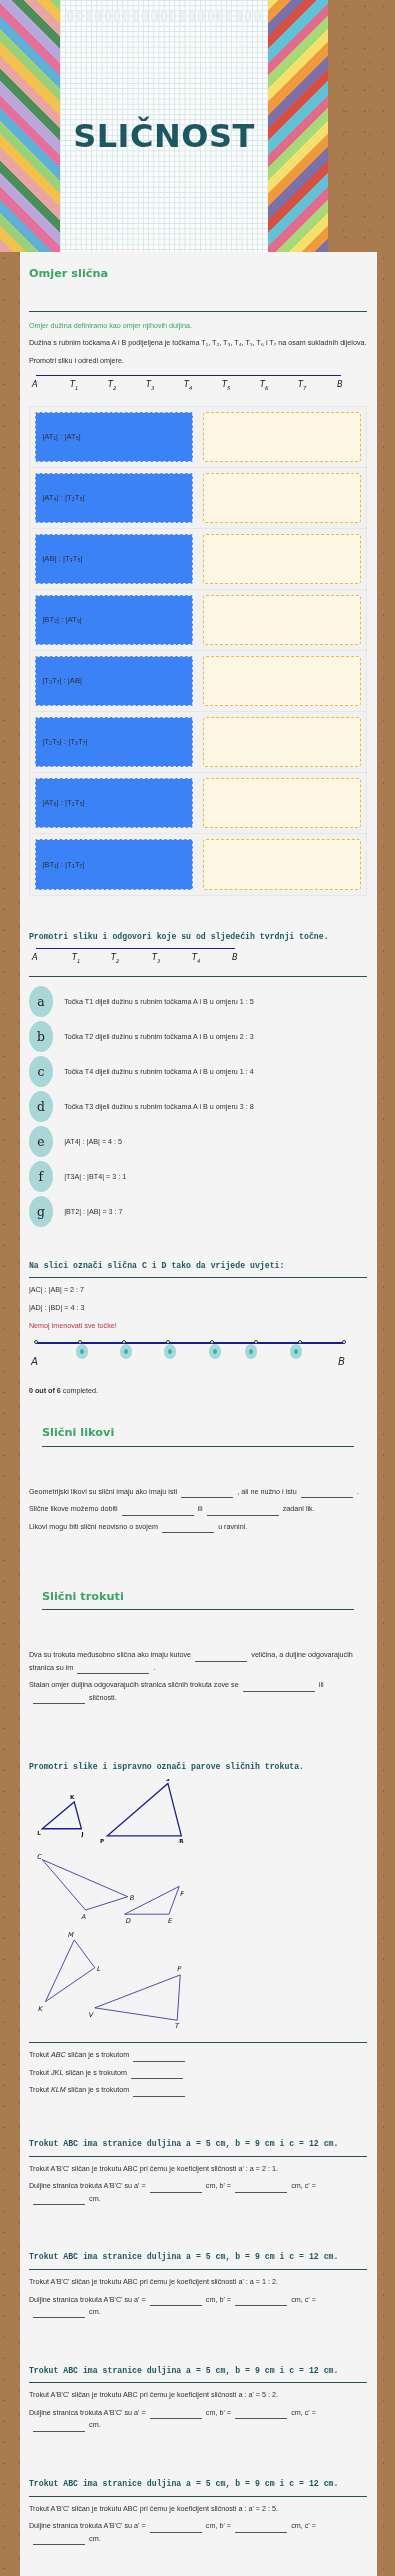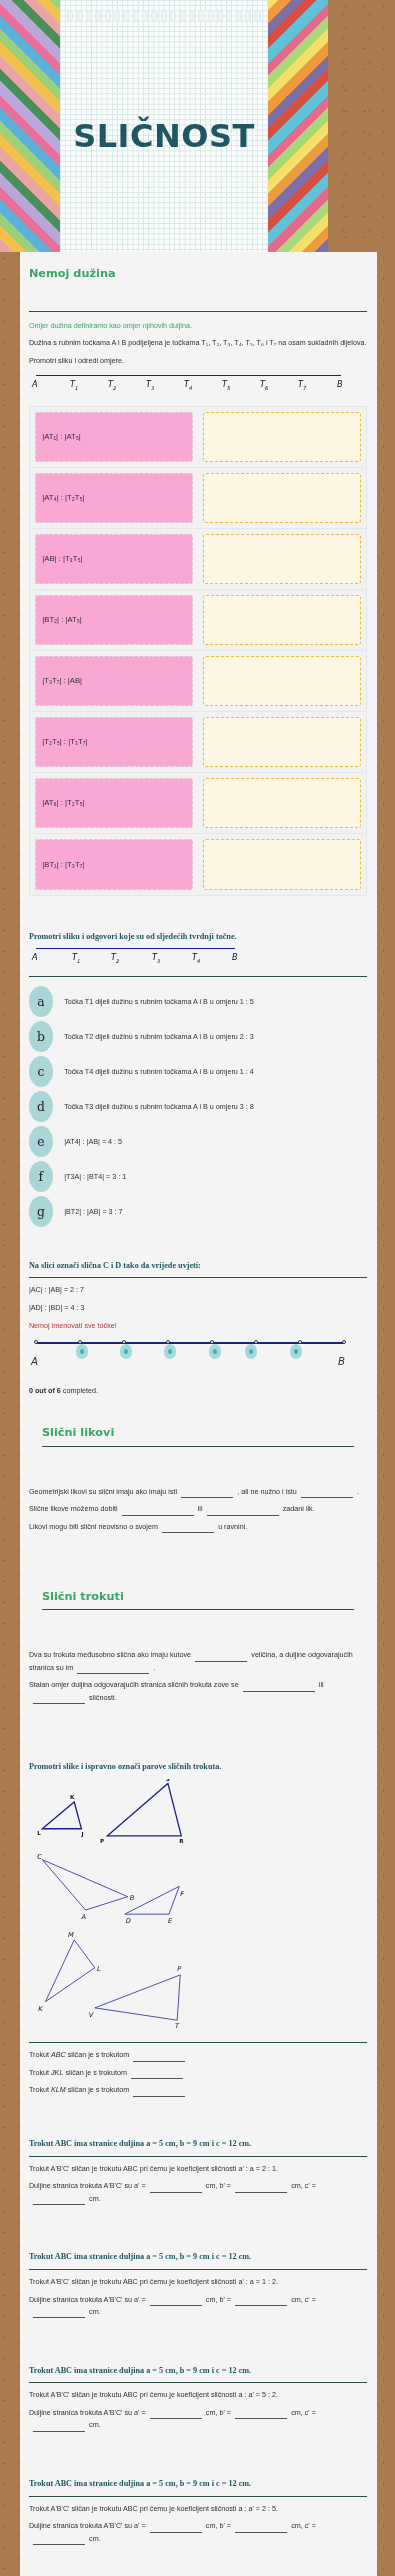--- a/index.html
+++ b/index.html
@@ -13,34 +13,34 @@
 .chev{width:60px;height:252px;background:repeating-linear-gradient(45deg,#e9a5a3 0 9.3px,#f2c14e 9.3px 18.5px,#9bd17a 18.5px 28px,#5fb0d8 28px 37px,#e86f9a 37px 46px,#b9a7d9 46px 56px,#4a8f5a 56px 65px)}
 .chev.r{background:repeating-linear-gradient(-45deg,#7d6fa8 0 9.3px,#ef9a3c 9.3px 18.5px,#f4e06b 18.5px 28px,#a8d978 28px 37px,#e46a8c 37px 46px,#62c1d6 46px 56px,#d94f3f 56px 65px)}
 .paper{flex:1;background:#fbfcfc;background-image:linear-gradient(#d6e6e6 0.5px,transparent 0.5px),linear-gradient(90deg,#d6e6e6 0.5px,transparent 0.5px);background-size:5.2px 5.2px;position:relative}
 .holes{position:absolute;top:10.3px;left:7.2px;right:7.2px;display:flex;justify-content:space-between}
 .holes span{width:6.2px;height:11.3px;border-radius:50%;background:#eef3f3;border:0.5px solid #e0e8e8}
 .title{position:absolute;top:117px;width:100%;text-align:center;font-family:"DejaVu Sans",sans-serif;font-weight:bold;font-size:32px;color:#1e5762;letter-spacing:0.5px}
 .main{position:absolute;left:19.6px;top:252px;width:357px;height:3245px;background:#f4f4f4}
 .inner{padding:10.3px 9.3px 0 9.3px}
 .sec-title{color:#3aa564;font-family:"DejaVu Sans",sans-serif;font-weight:bold;font-size:11.3px;padding:5.2px 0 4.1px}
 .sec-rule{border-top:0.8px solid #2b4f4a;margin:14.4px 0 8.2px}
-.q-title{color:#1e5762;font-family:Liberation Serif, serif;font-weight:bold;font-size:8.2px;line-height:12.4px}
+.q-title{color:#1e5762;font-family:Liberation Mono, monospace;font-weight:bold;font-size:8.2px;line-height:12.4px}
 .q-rule{border-top:0.8px solid #2b4f4a;margin:5.2px 0 6.2px}
 p{font-size:7.2px;line-height:12.4px;margin-bottom:5.2px}
 .green{color:#3aa564}
 .red{color:#c0323c}
 .seg{position:relative;height:25px;margin:3.1px 0}
 .seg .line{position:absolute;top:2.1px;height:1px;background:#1a1f8f}
 .seg .lbl{position:absolute;top:6.2px;font-family:"DejaVu Sans",sans-serif;font-style:italic;font-size:8.2px;color:#111}
 .seg .lbl sub{font-size:5.2px}
 .match{border:0.5px solid #e6e6e6;background:#f1f1f1;margin-top:8.2px}
 .mrow{display:flex;height:61px;border-bottom:0.5px solid #e6e6e6}
 .mrow:last-child{border-bottom:none}
 .mcell{flex:1;padding:5.2px}
-.mcard{height:100%;border:0.8px dashed #ddd;background:#f9a8d4;border-radius:2.1px;display:flex;align-items:center;padding-left:6.2px;font-size:7.7px}
+.mcard{height:100%;border:0.8px dashed #ddd;background:#3b82f6;border-radius:2.1px;display:flex;align-items:center;padding-left:6.2px;font-size:7.7px}
 .mdrop{height:100%;border:0.8px dashed #e8bd3d;background:#fdf6e3;border-radius:3.1px}
 .opt{display:flex;align-items:center;height:35px}
 .bubble{width:24px;height:31px;border-radius:50%;background:#a9d6d7;display:flex;align-items:center;justify-content:center;font-family:"DejaVu Serif",serif;font-size:12.4px;color:#222;margin-right:11.3px;flex:none}
 .opt span.t{font-size:7.2px}
 .blank{display:inline-block;width:52px;border-bottom:0.8px solid #555;margin:0 4.1px;height:8.2px;vertical-align:bottom}
 .blank.w{width:72px}
 .pts{position:relative;height:46px;margin-top:7.2px}
 .dot{position:absolute;width:12.4px;height:14.4px;border-radius:50%;background:rgba(84,189,190,.5);top:5.2px}
 .dot:after{content:"";position:absolute;left:4.1px;top:4.6px;width:4.1px;height:5.2px;border-radius:50%;background:#3ab0b4}
 .open{position:absolute;top:1px;width:4.1px;height:4.1px;border-radius:50%;background:#fff;border:0.8px solid #333}
@@ -78,21 +78,21 @@
         <span></span>
       </div>
     <div class="title">SLIČNOST</div>
   </div>
   <div class="chev r"></div>
 </div>
 
 <div class="main">
 <div class="inner">
 
-  <div class="sec-title">Nemoj dužina</div>
+  <div class="sec-title">Omjer slična</div>
   <div class="sec-rule" style="margin-top:26px"></div>
   <p class="green">Omjer dužina definiramo kao omjer njihovih duljina.</p>
   <p>Dužina s rubnim točkama A i B podijeljena je točkama T₁, T₂, T₃, T₄, T₅, T₆ i T₇ na osam sukladnih dijelova.</p>
   <p>Promotri sliku i odredi omjere.</p>
   <div class="seg">
     <div class="line" style="left:7.2px;width:305px"></div>
     <span class="lbl" style="left:3.1px">A</span>
     <span class="lbl" style="left:41px">T<sub>1</sub></span>
     <span class="lbl" style="left:79px">T<sub>2</sub></span>
     <span class="lbl" style="left:117px">T<sub>3</sub></span>

